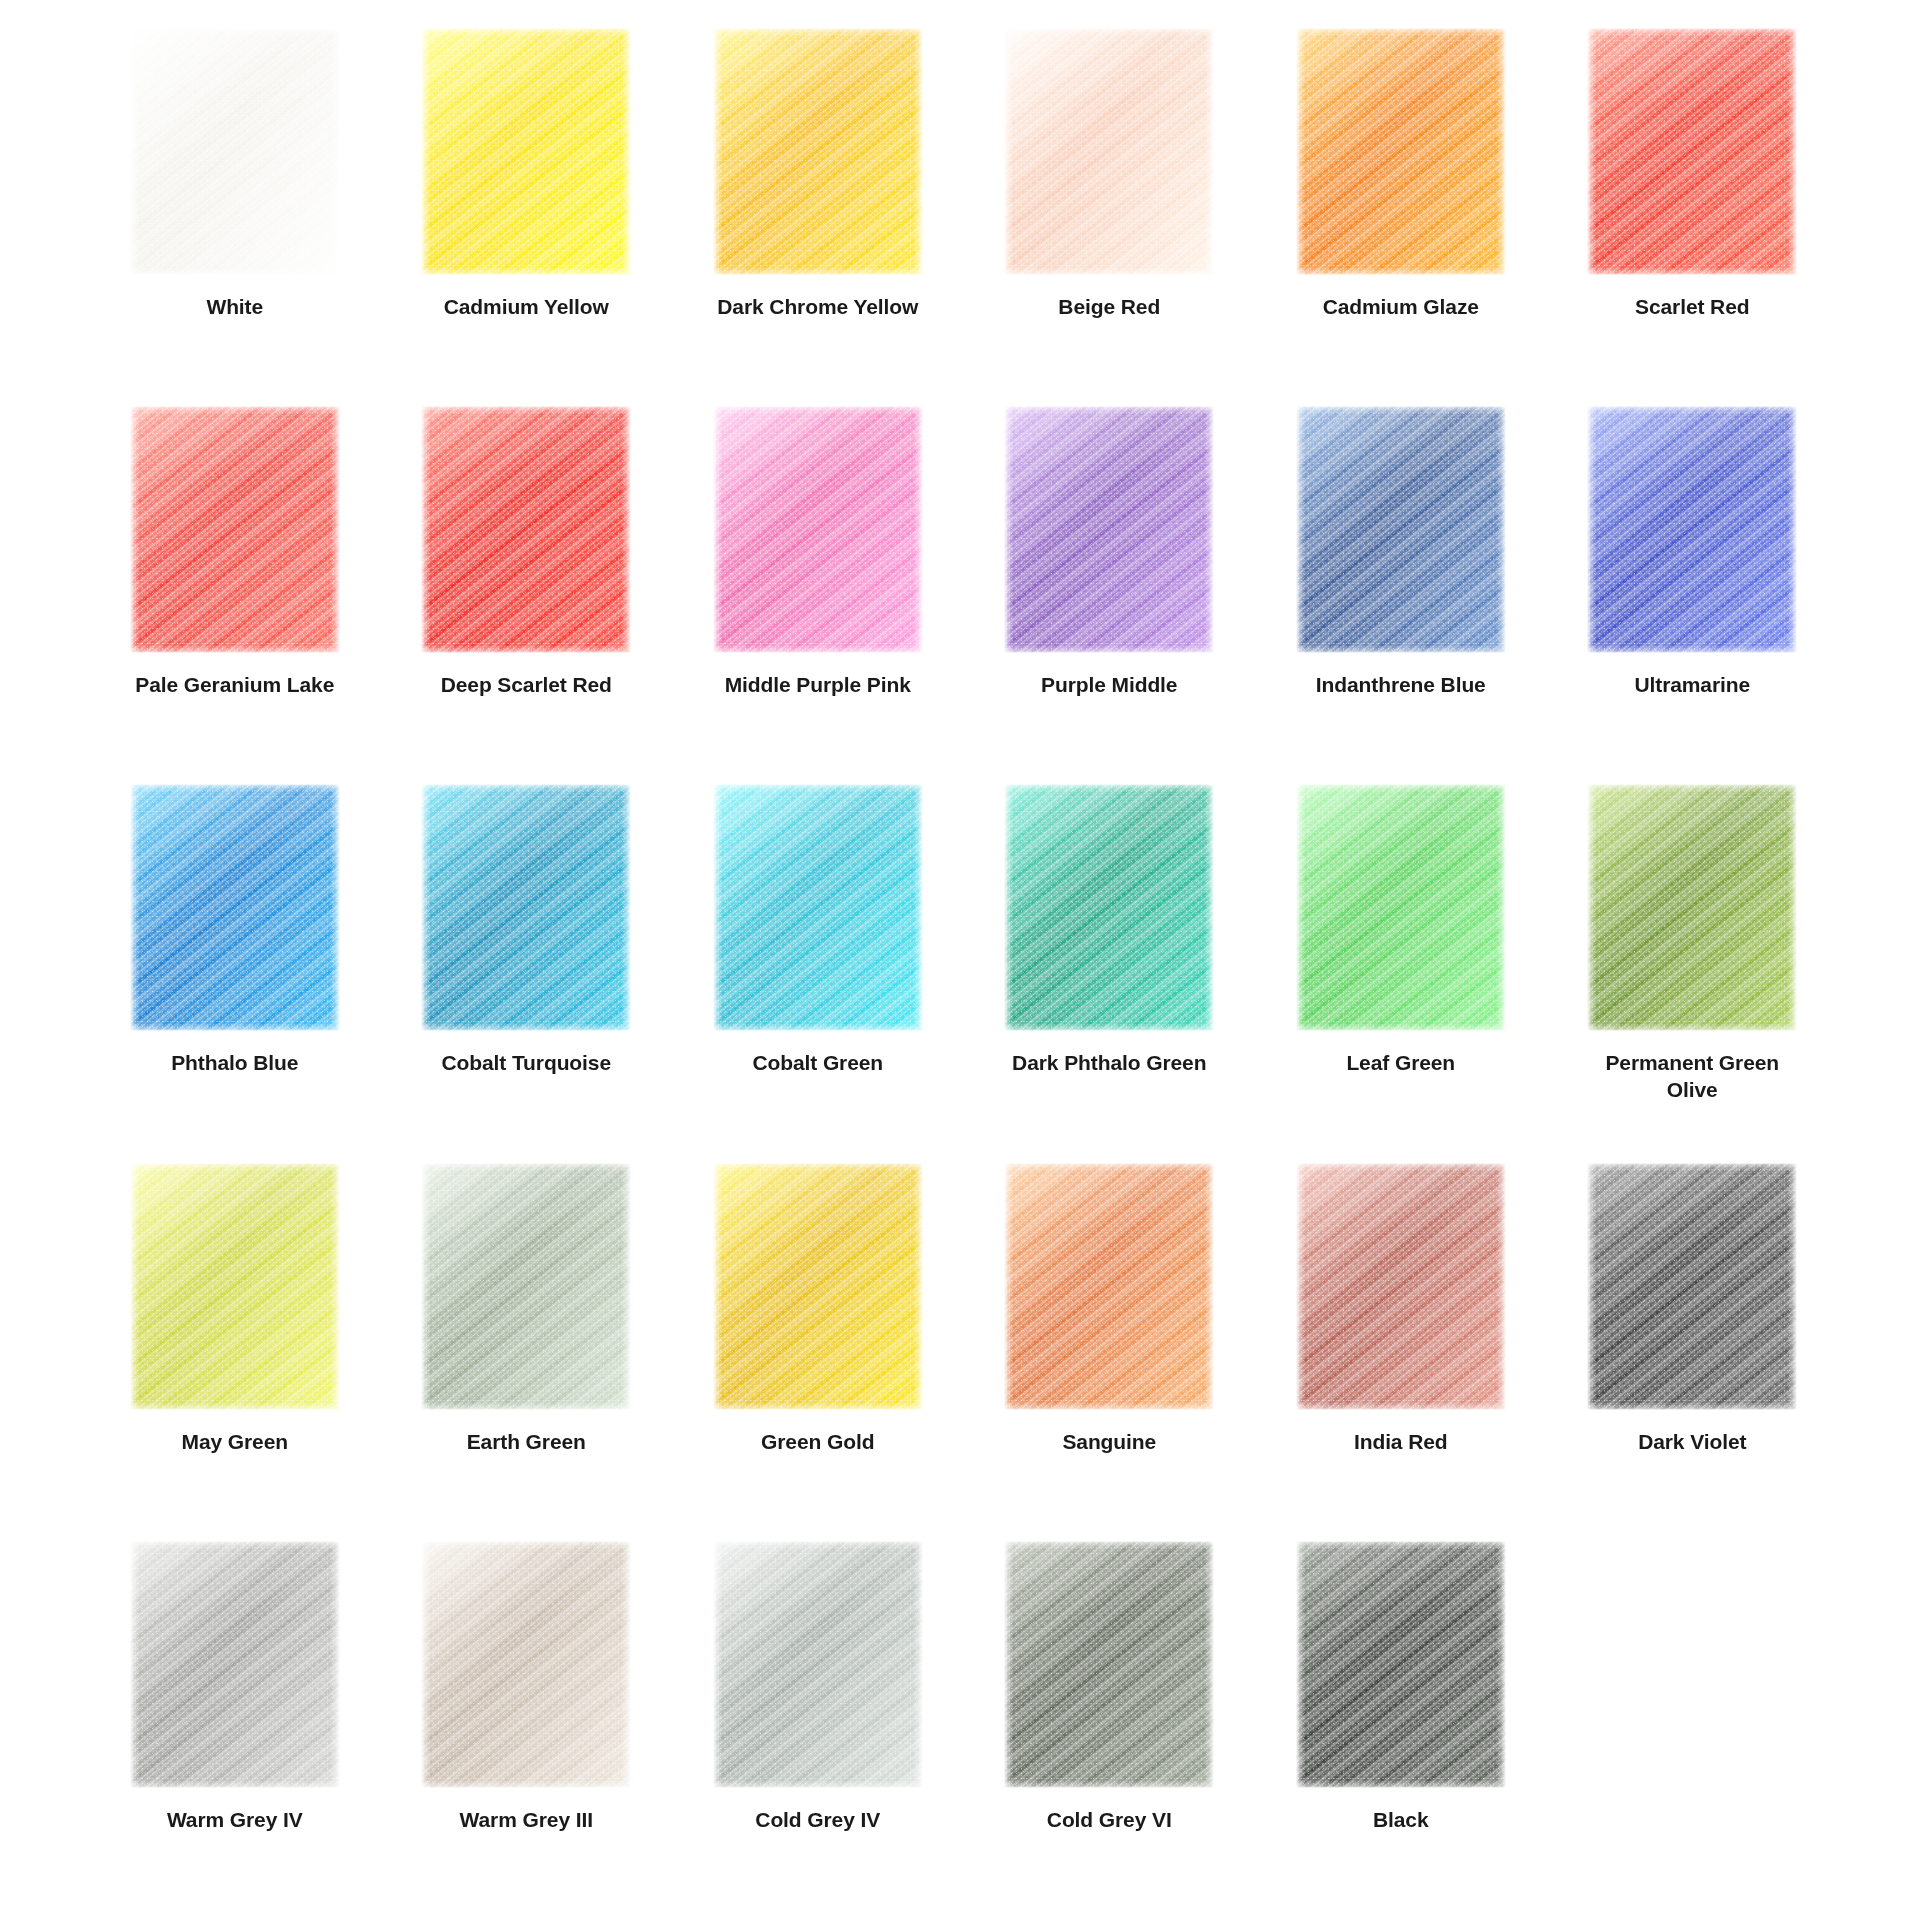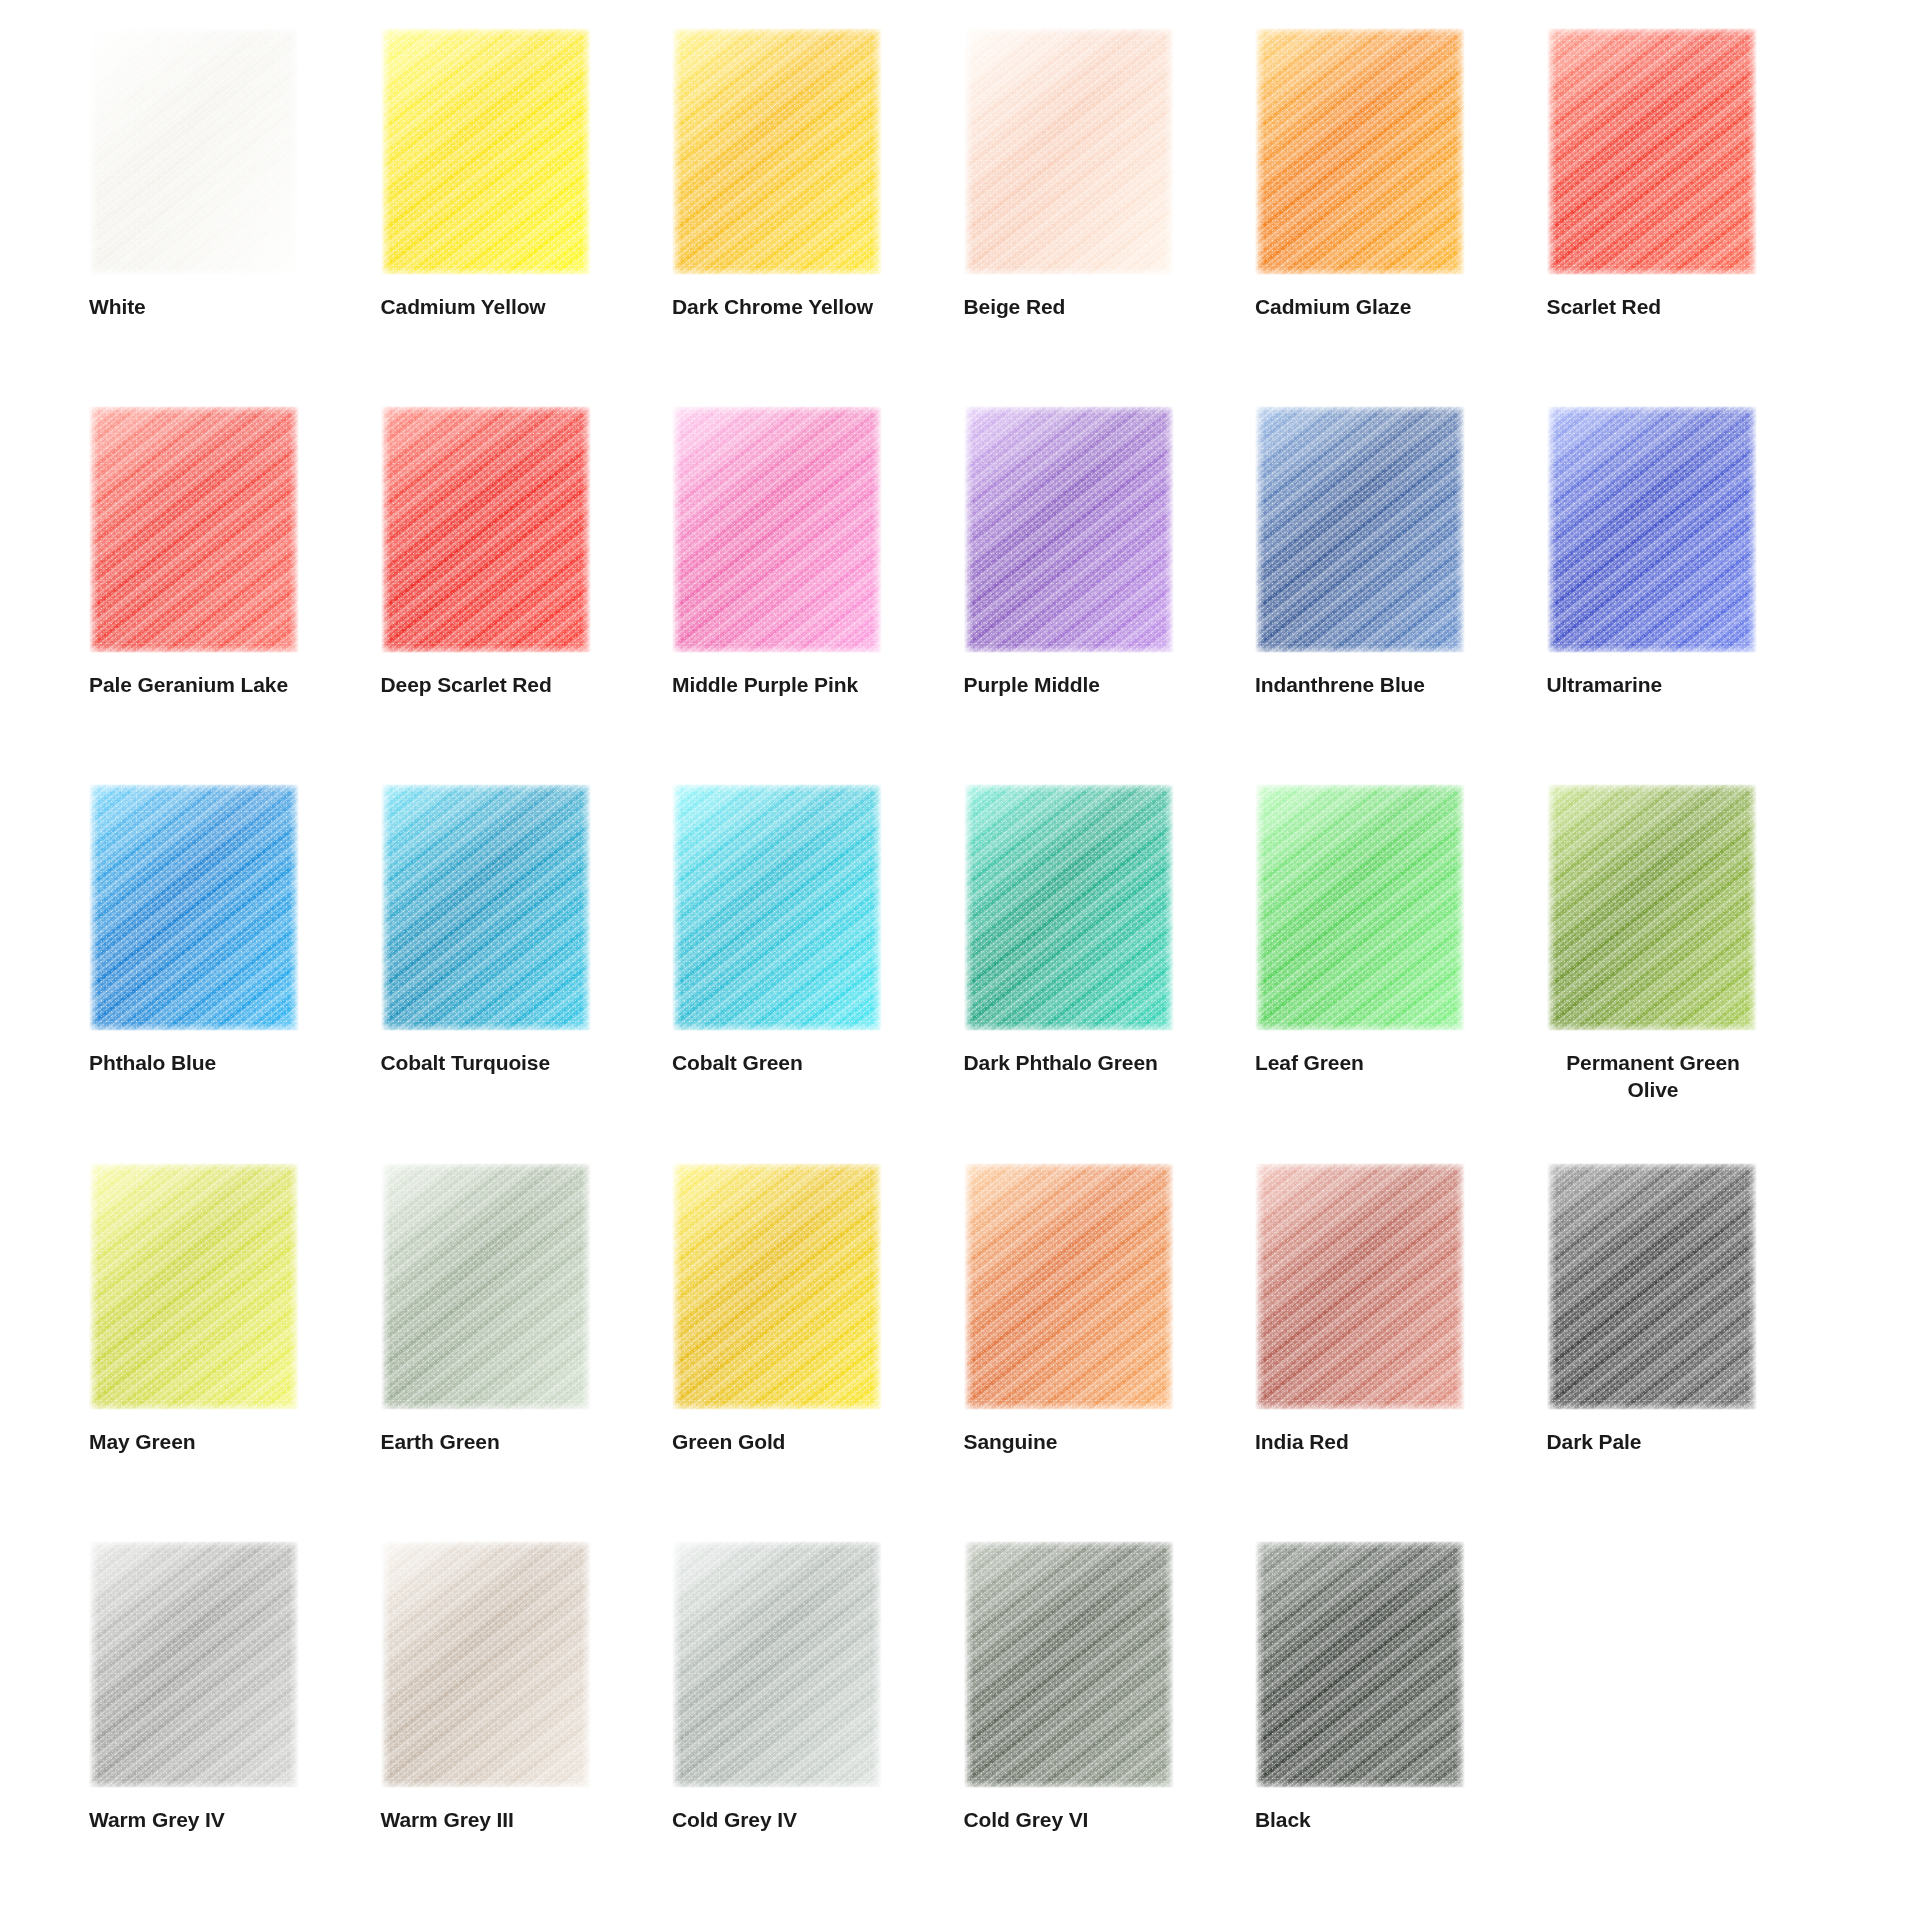--- a/index.html
+++ b/index.html
@@ -26,21 +26,21 @@
     display: grid;
     grid-template-columns: repeat(6, 1fr);
     grid-template-rows: repeat(5, 1fr);
     width: 100%;
     height: 1891px;
   }
 
   .swatch-cell {
     display: flex;
     flex-direction: column;
-    align-items: flex-start;
+    align-items: center;
     justify-content: flex-start;
   }
 
   .swatch-patch {
     position: relative;
     width: 210px;
     height: 247px;
     overflow: hidden;
     
     background-blend-mode: screen, screen, screen, screen, overlay, normal;
@@ -256,21 +256,21 @@
       <div class="swatch-cell">
         <div class="swatch-patch" style="background: linear-gradient(135deg, rgb(200, 131, 122) 0%, rgba(255, 255, 255, 0) 42%), linear-gradient(300deg, rgb(160, 74, 63) 0%, rgba(255, 255, 255, 0) 55%), linear-gradient(rgba(255, 255, 255, 0.18) 0%, rgba(255, 255, 255, 0) 30%), linear-gradient(to right, rgba(0, 0, 0, 0.05) 0%, rgba(0, 0, 0, 0) 20%), rgb(180, 93, 81);">
           <div class="patch-edge"></div>
         </div>
         <div class="swatch-label">India Red</div>
       </div>
       <div class="swatch-cell">
         <div class="swatch-patch" style="background: linear-gradient(135deg, rgb(96, 96, 96) 0%, rgba(255, 255, 255, 0) 42%), linear-gradient(300deg, rgb(43, 43, 43) 0%, rgba(255, 255, 255, 0) 55%), linear-gradient(rgba(255, 255, 255, 0.18) 0%, rgba(255, 255, 255, 0) 30%), linear-gradient(to right, rgba(0, 0, 0, 0.05) 0%, rgba(0, 0, 0, 0) 20%), rgb(63, 63, 63);">
           <div class="patch-edge"></div>
         </div>
-        <div class="swatch-label">Dark Pale</div>
+        <div class="swatch-label">Dark Violet</div>
       </div>
       <div class="swatch-cell">
         <div class="swatch-patch" style="background: linear-gradient(135deg, rgb(184, 184, 181) 0%, rgba(255, 255, 255, 0) 42%), linear-gradient(300deg, rgb(138, 138, 135) 0%, rgba(255, 255, 255, 0) 55%), linear-gradient(rgba(255, 255, 255, 0.18) 0%, rgba(255, 255, 255, 0) 30%), linear-gradient(to right, rgba(0, 0, 0, 0.05) 0%, rgba(0, 0, 0, 0) 20%), rgb(157, 157, 154);">
           <div class="patch-edge"></div>
         </div>
         <div class="swatch-label">Warm Grey IV</div>
       </div>
       <div class="swatch-cell">
         <div class="swatch-patch" style="background: linear-gradient(135deg, rgb(216, 205, 193) 0%, rgba(255, 255, 255, 0) 42%), linear-gradient(300deg, rgb(178, 161, 146) 0%, rgba(255, 255, 255, 0) 55%), linear-gradient(rgba(255, 255, 255, 0.18) 0%, rgba(255, 255, 255, 0) 30%), linear-gradient(to right, rgba(0, 0, 0, 0.05) 0%, rgba(0, 0, 0, 0) 20%), rgb(196, 181, 166);">
           <div class="patch-edge"></div>

